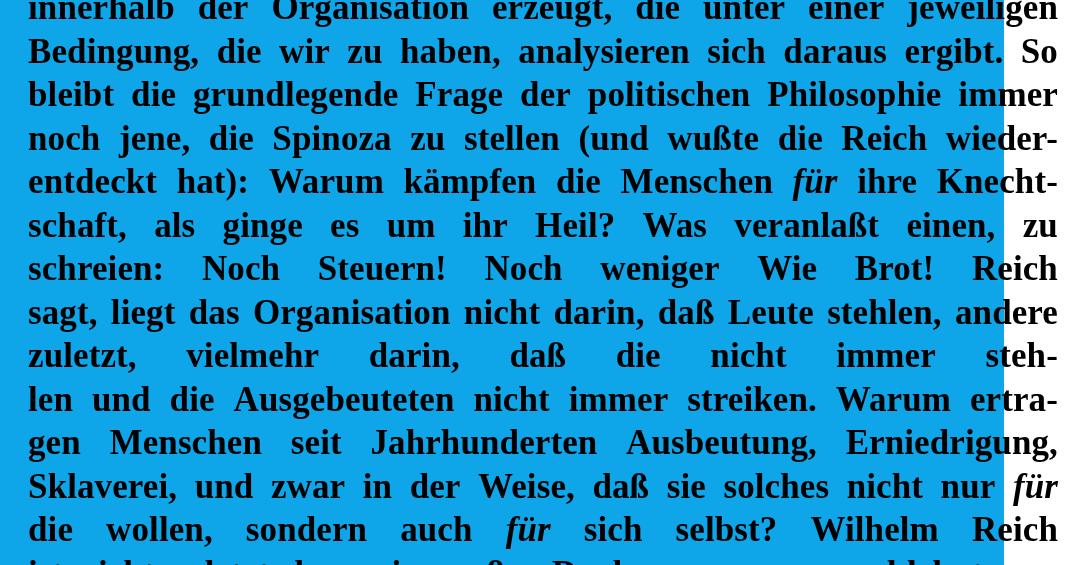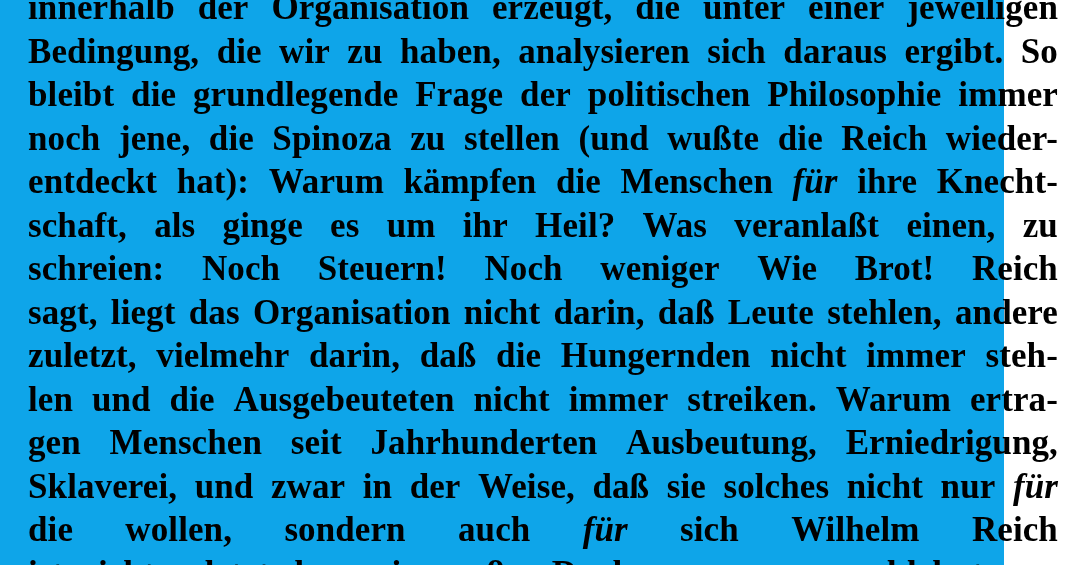--- a/index.html
+++ b/index.html
@@ -141,21 +141,20 @@
         <span>Leute</span>
         <span>stehlen,</span>
         <span>andere</span>
       </div>
       <div class="line">
         <span>zuletzt,</span>
         <span>vielmehr</span>
         <span>darin,</span>
         <span>daß</span>
         <span>die</span>
-        <span>Hungernden</span>
         <span>nicht</span>
         <span>immer</span>
         <span>steh-</span>
       </div>
       <div class="line">
         <span>len</span>
         <span>und</span>
         <span>die</span>
         <span>Ausgebeuteten</span>
         <span>nicht</span>
@@ -186,20 +185,21 @@
         <span>nur</span>
         <span class="ital">für</span>
       </div>
       <div class="line">
         <span>die</span>
         <span>wollen,</span>
         <span>sondern</span>
         <span>auch</span>
         <span class="ital">für</span>
         <span>sich</span>
+        <span>selbst?</span>
         <span>Wilhelm</span>
         <span>Reich</span>
       </div>
       <div class="line">
         <span>ist</span>
         <span>nicht</span>
         <span>zuletzt</span>
         <span>dann</span>
         <span>ein</span>
         <span>großer</span>

